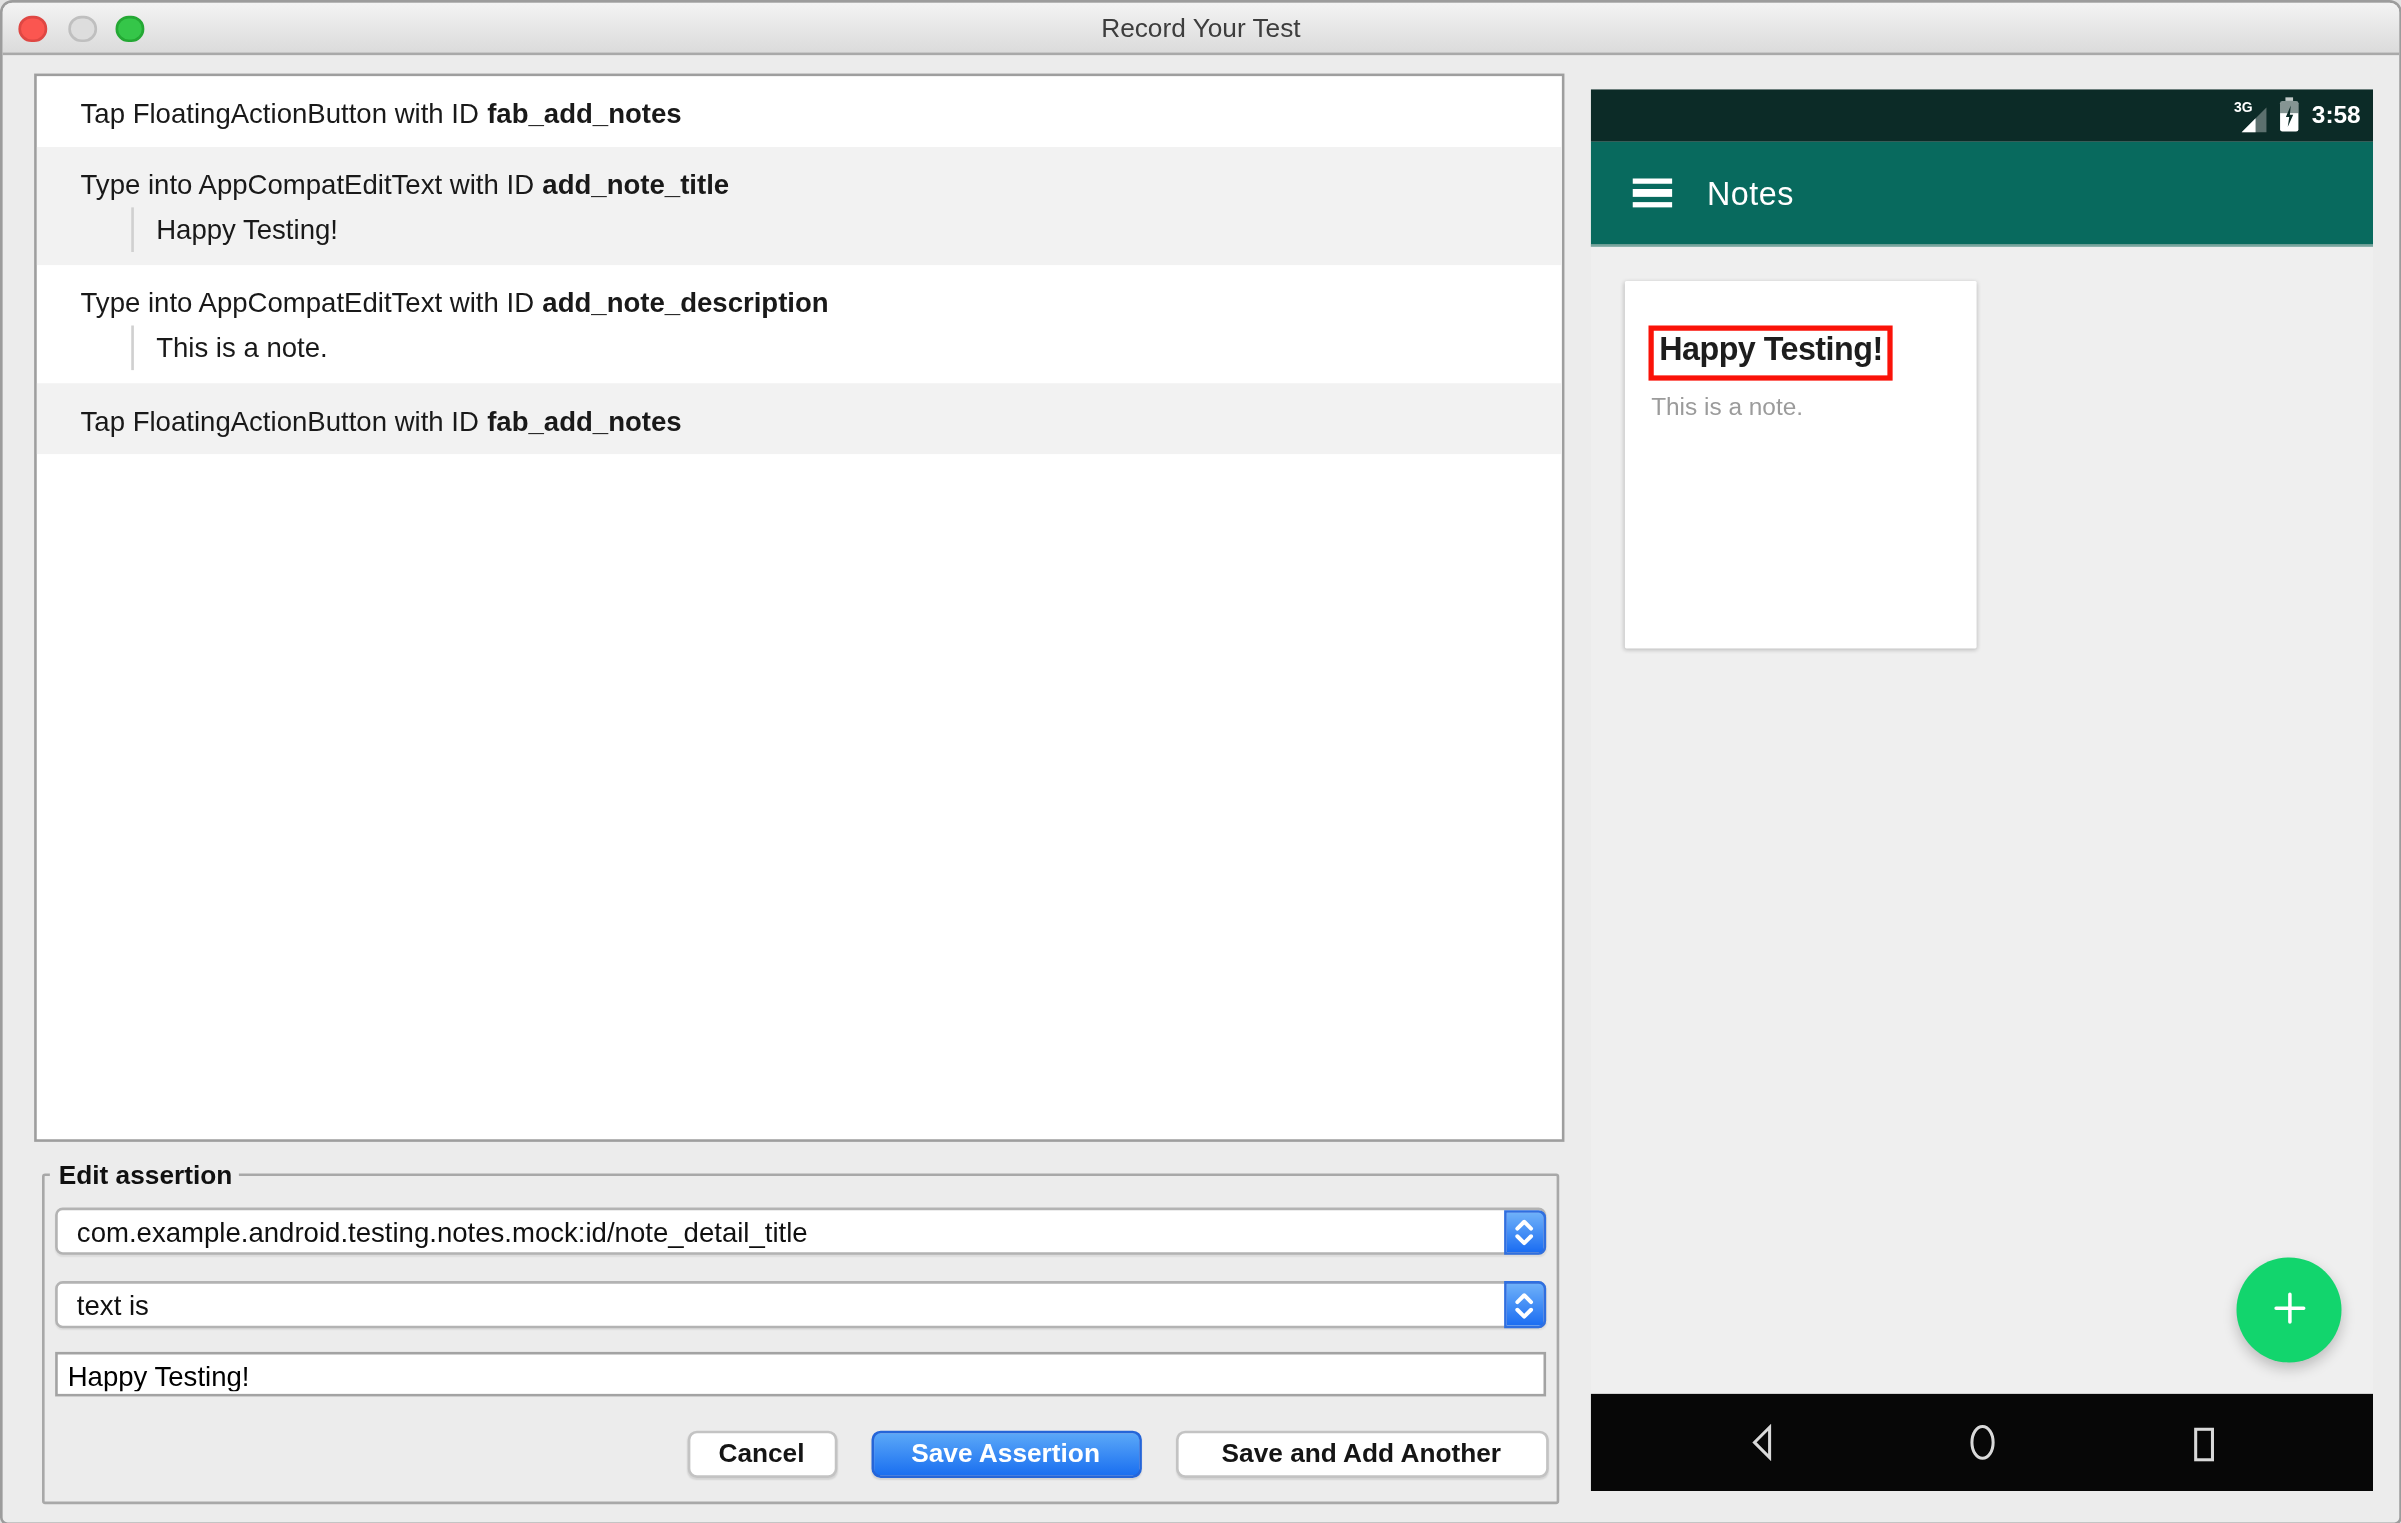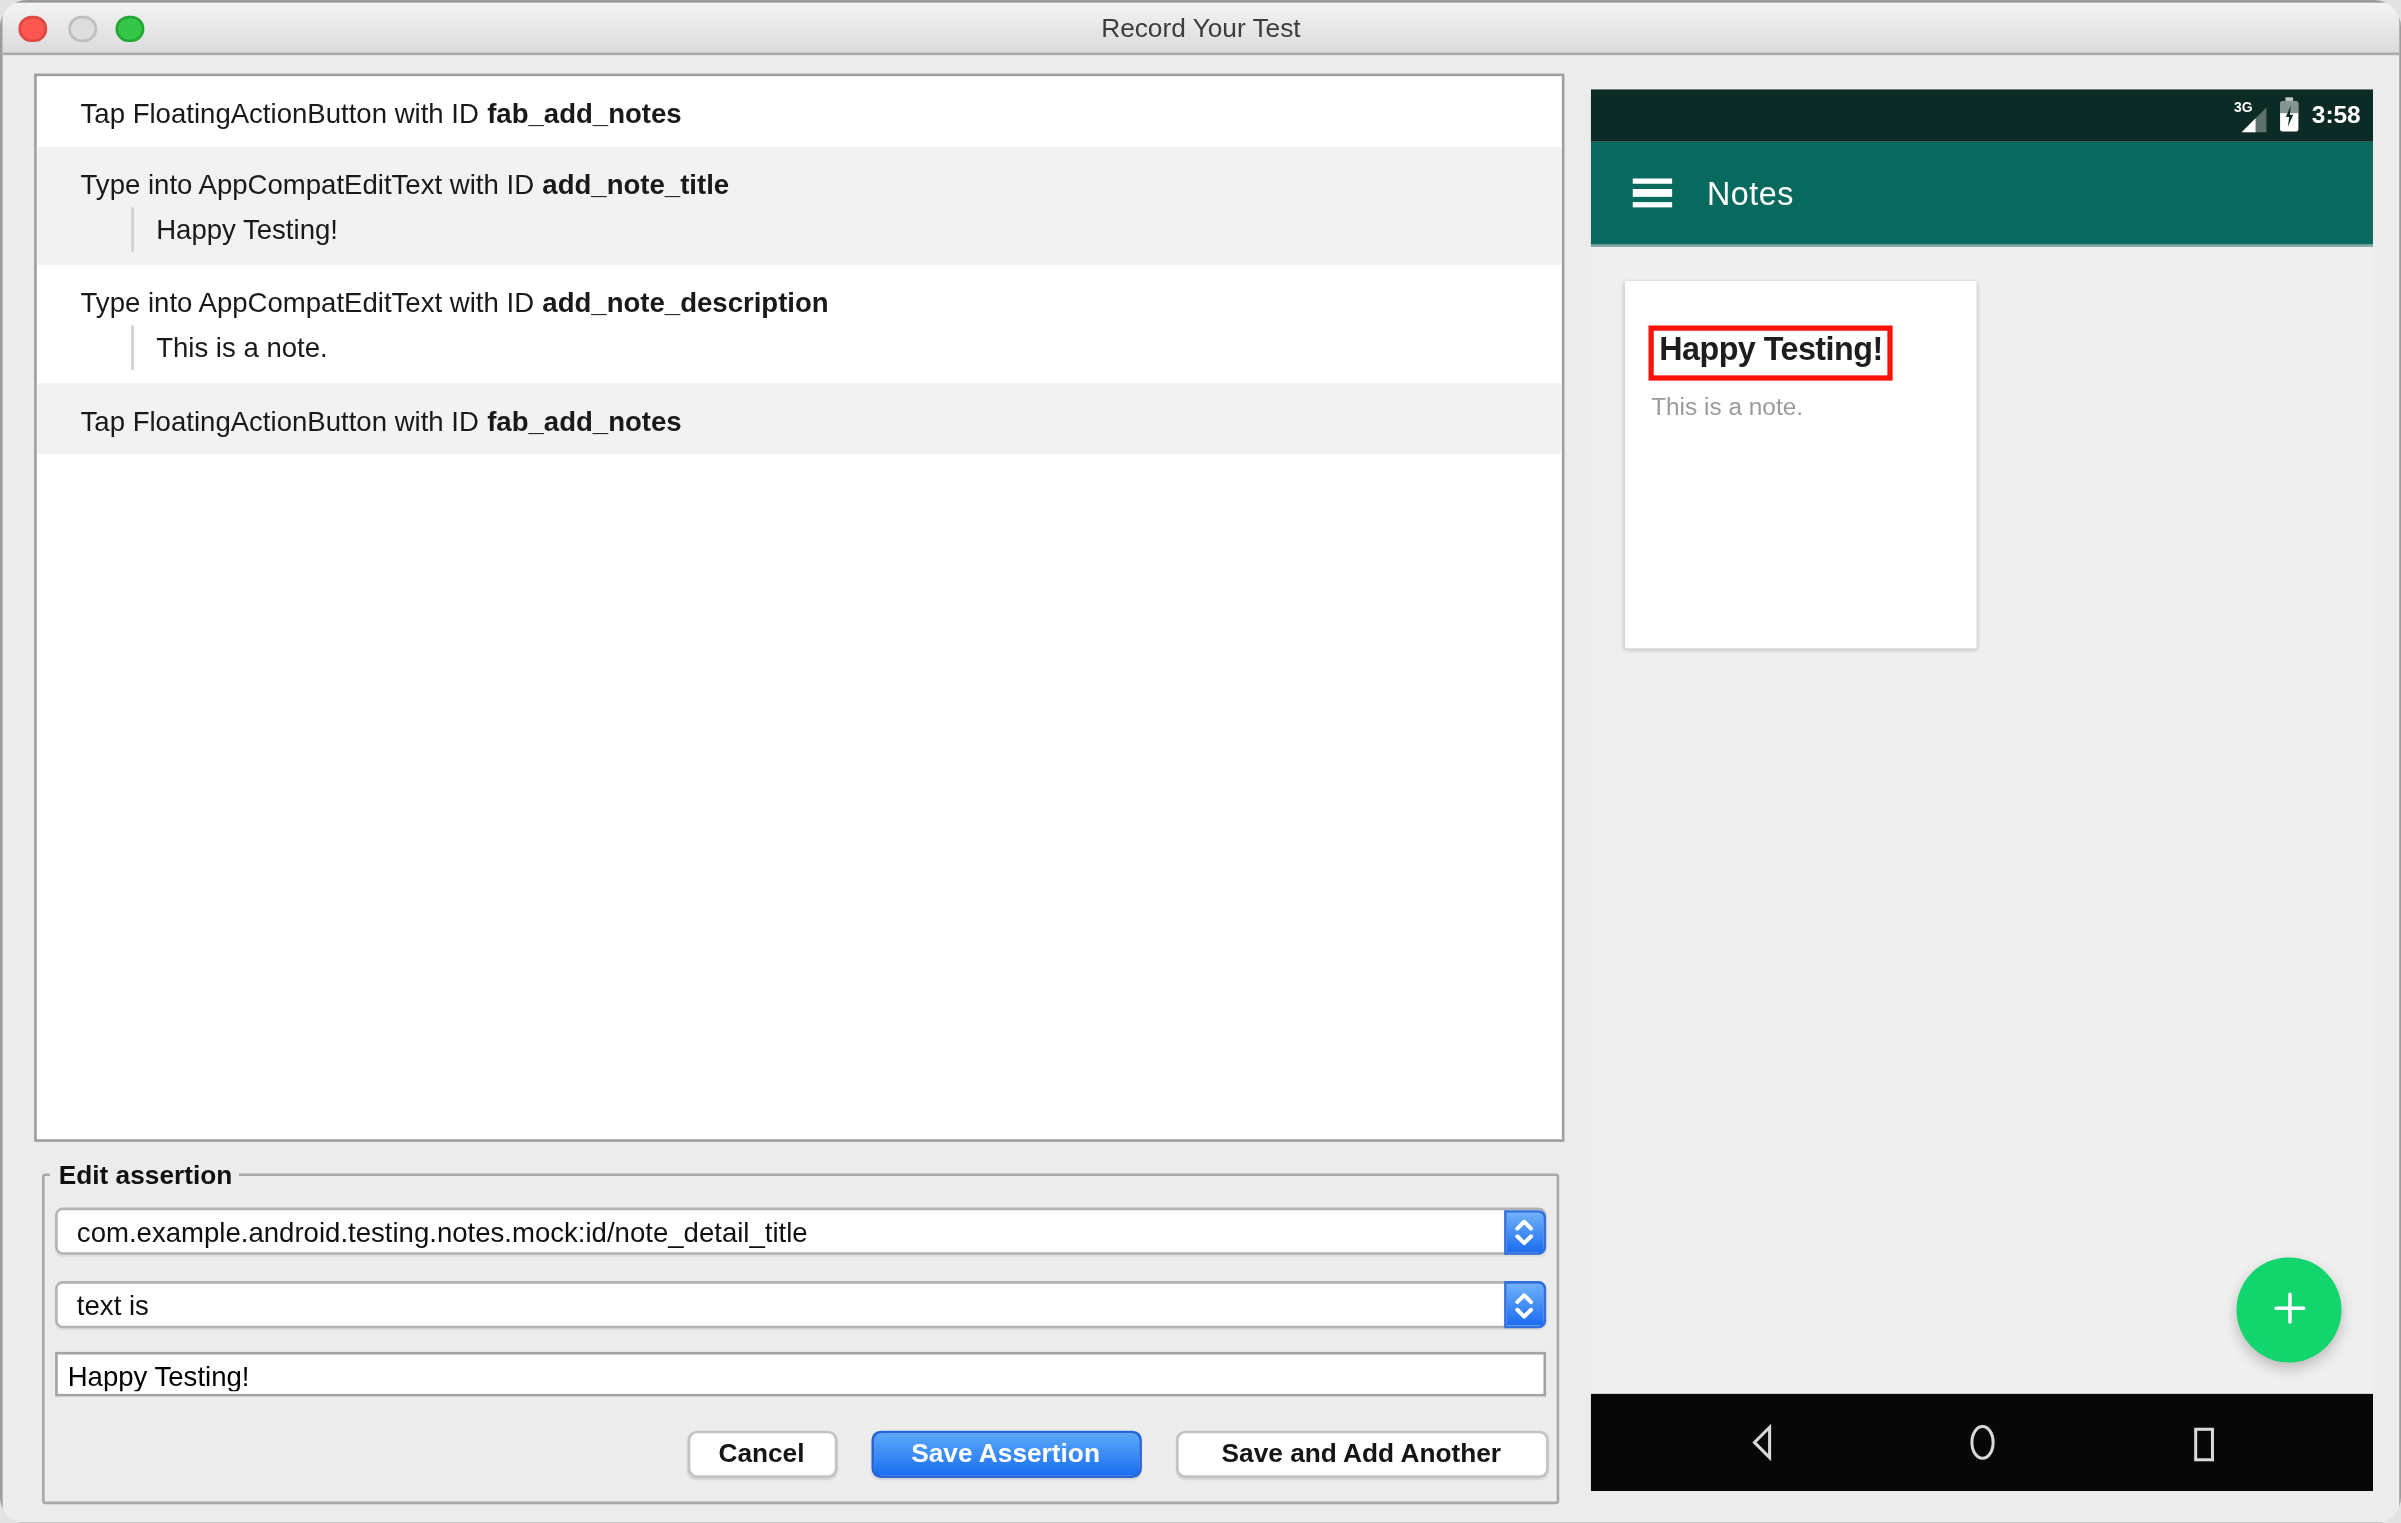--- a/index.html
+++ b/index.html
@@ -1,17 +1,17 @@
 <!DOCTYPE html>
 <html style="font-size:9.3px"><head>
 <meta charset="utf-8">
 <style>
   html,body{margin:0;padding:0;background:#e2e2e2;}
   .viewport{position:relative;width:2401px;height:1524px;overflow:hidden;
-            font-family:"Liberation Sans","DejaVu Sans",sans-serif;border-radius:27px;}
+            font-family:"Liberation Sans","DejaVu Sans",sans-serif;}
   .stage{position:absolute;top:0;left:0;width:915px;height:581px;
          transform:scale(2.625);transform-origin:0 0;
          background:#ececec;border:0.6px solid #9c9c9c;box-sizing:border-box;
          border-radius:4.7px 4.7px 2.9px 2.9px;overflow:hidden;}
 
   
   .titlebar{position:absolute;top:0;left:0;right:0;height:19px;
             background:linear-gradient(#f3f3f3,#dbdbdb);
             border-bottom:0.6px solid #a9a9a9;
             display:flex;align-items:center;justify-content:center;}

